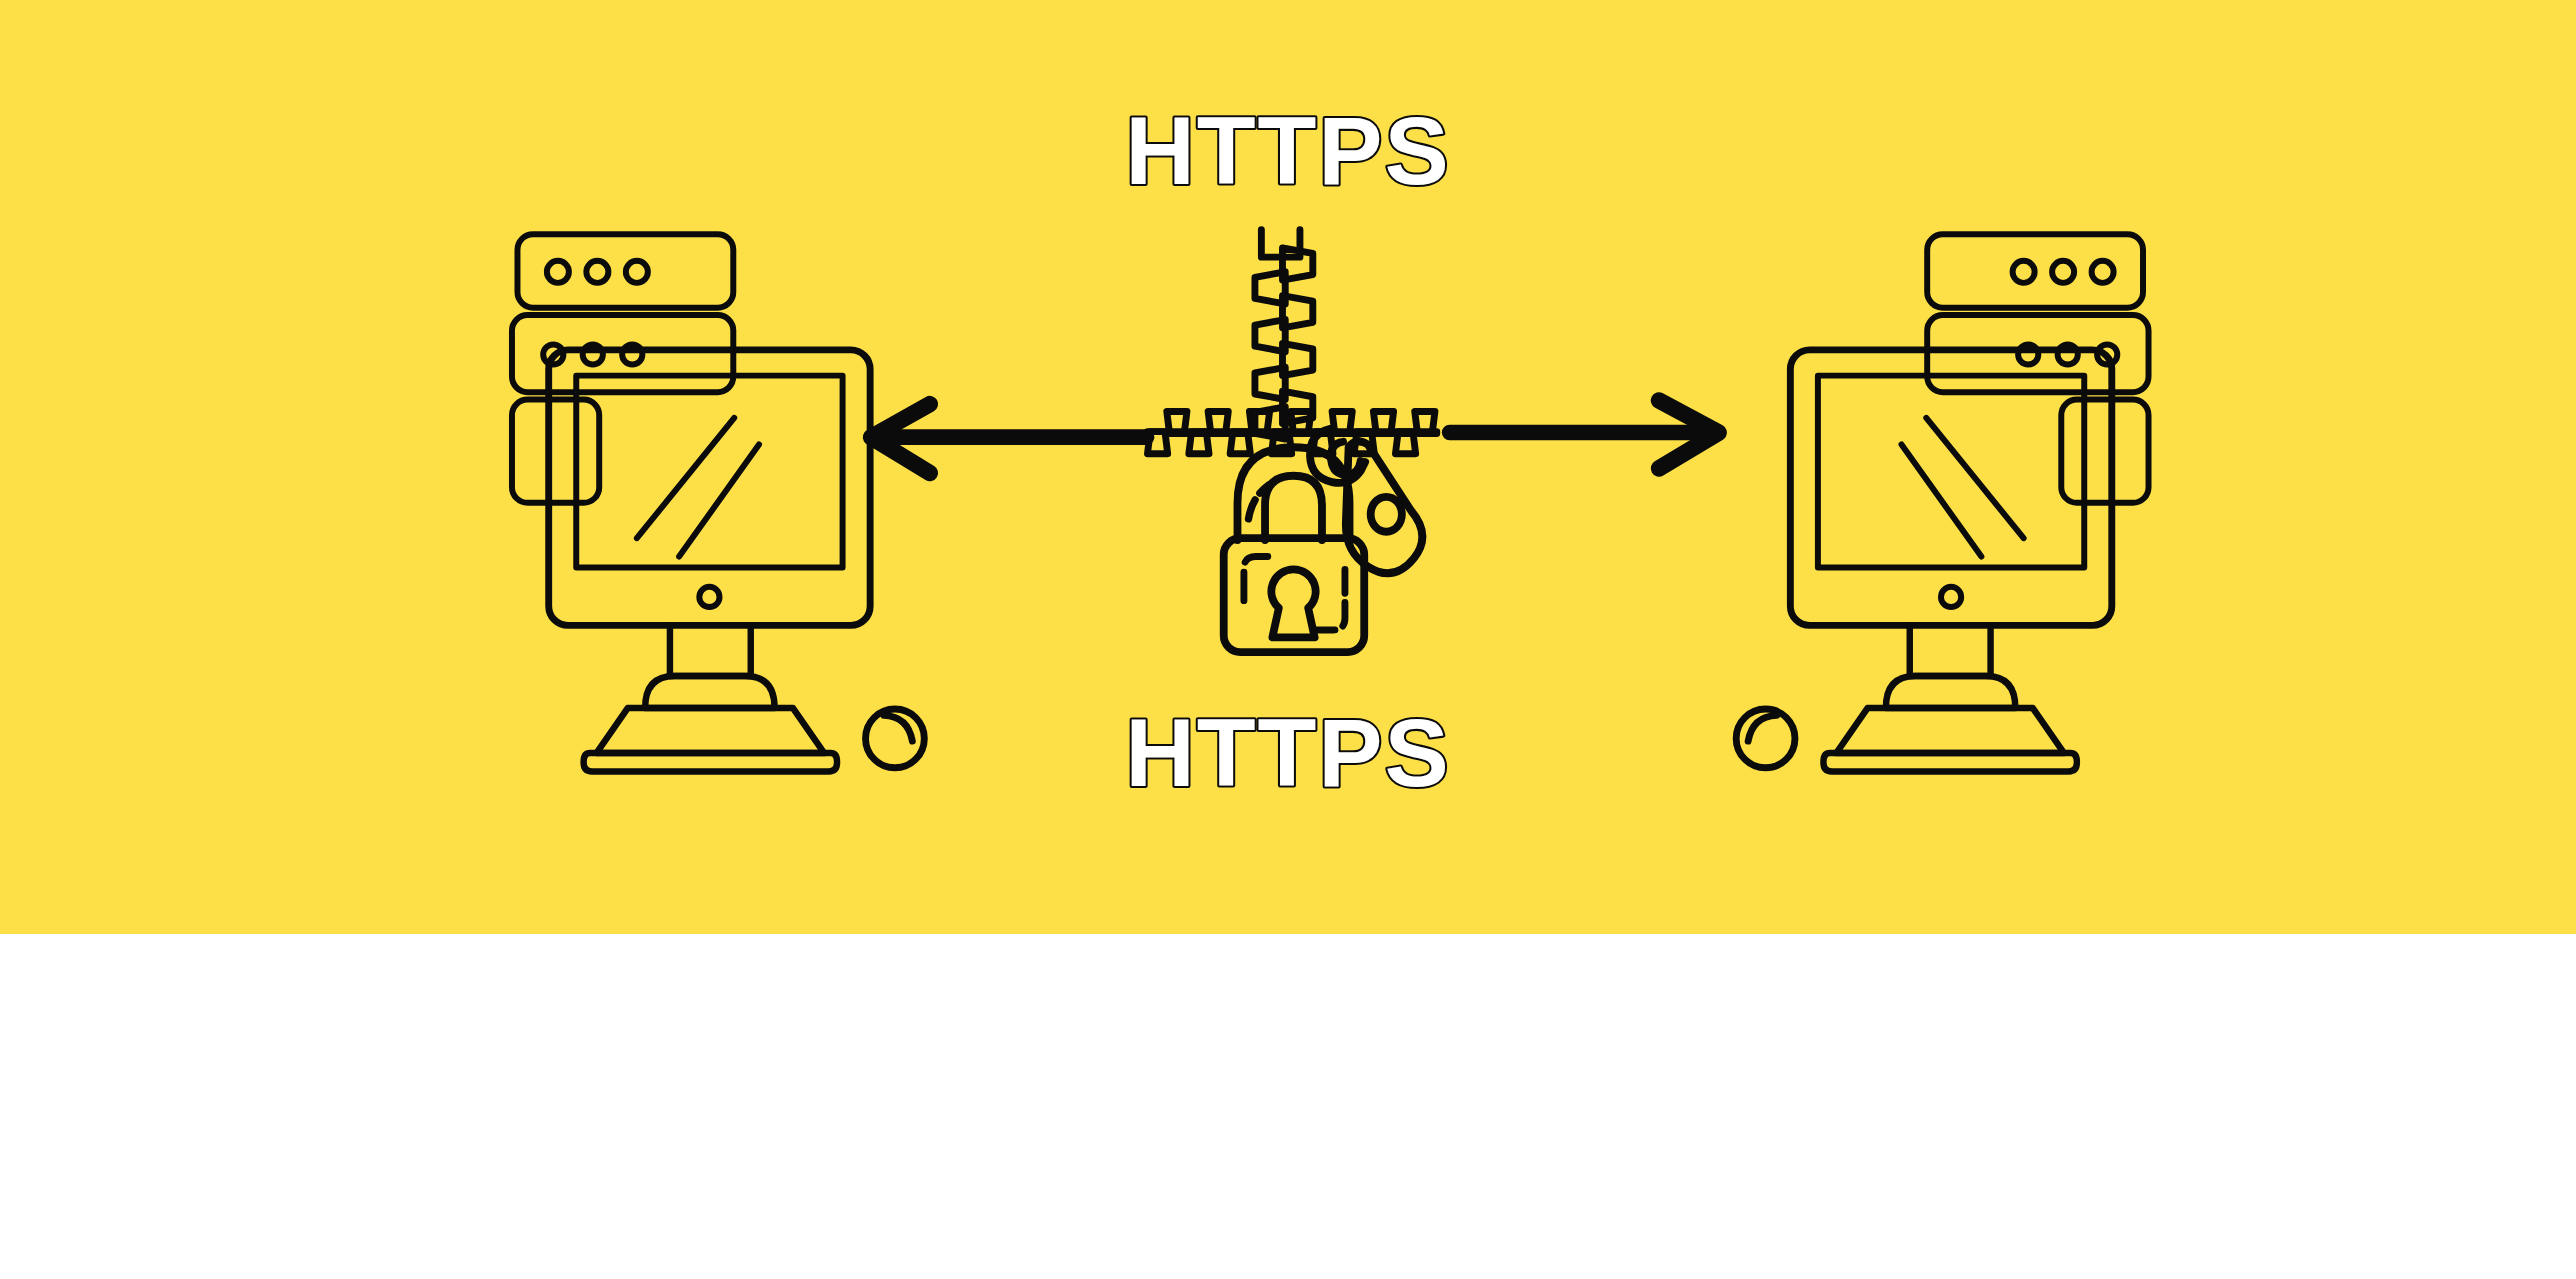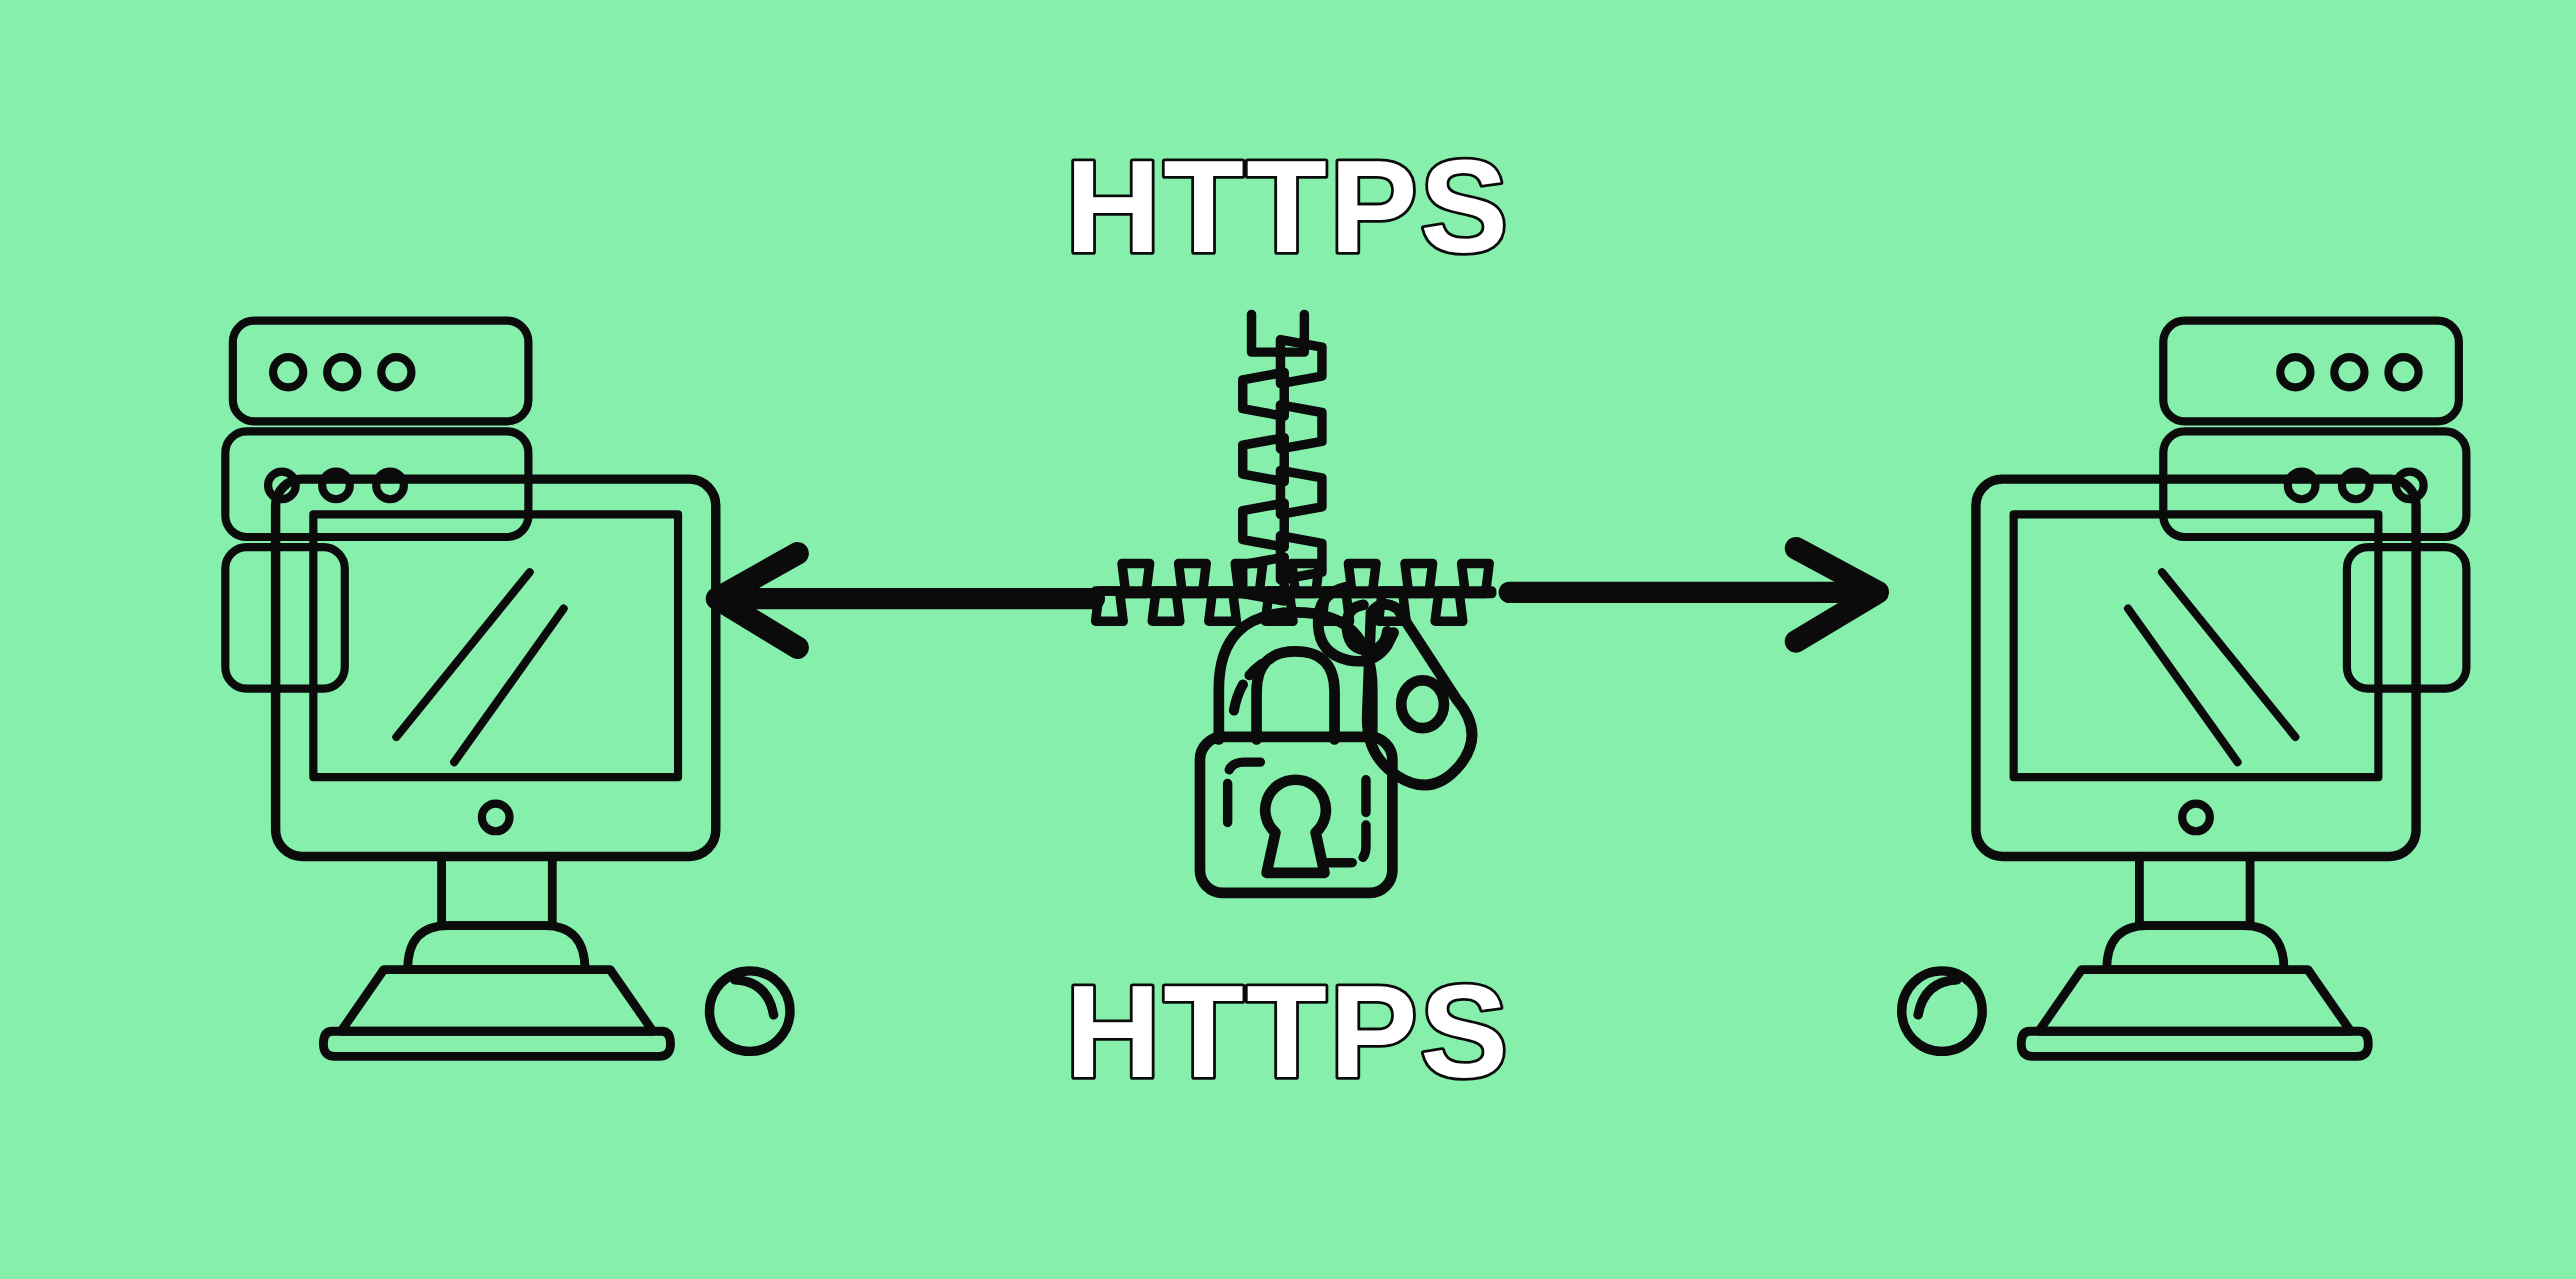--- a/index.html
+++ b/index.html
@@ -7,22 +7,22 @@
     margin: 0;
     padding: 0;
     background: #ffffff;
   }
   body {
     font-family: "Liberation Sans", sans-serif;
   }
   #canvas {
     position: relative;
     width: 2576px;
-    height: 1279px;
-    background: #86efac;
+    height: 934px;
+    background: #fde047;
     overflow: hidden;
   }
   #scene {
     position: absolute;
     inset: 0;
     width: 100%;
     height: 100%;
     display: block;
   }
   .ink {

